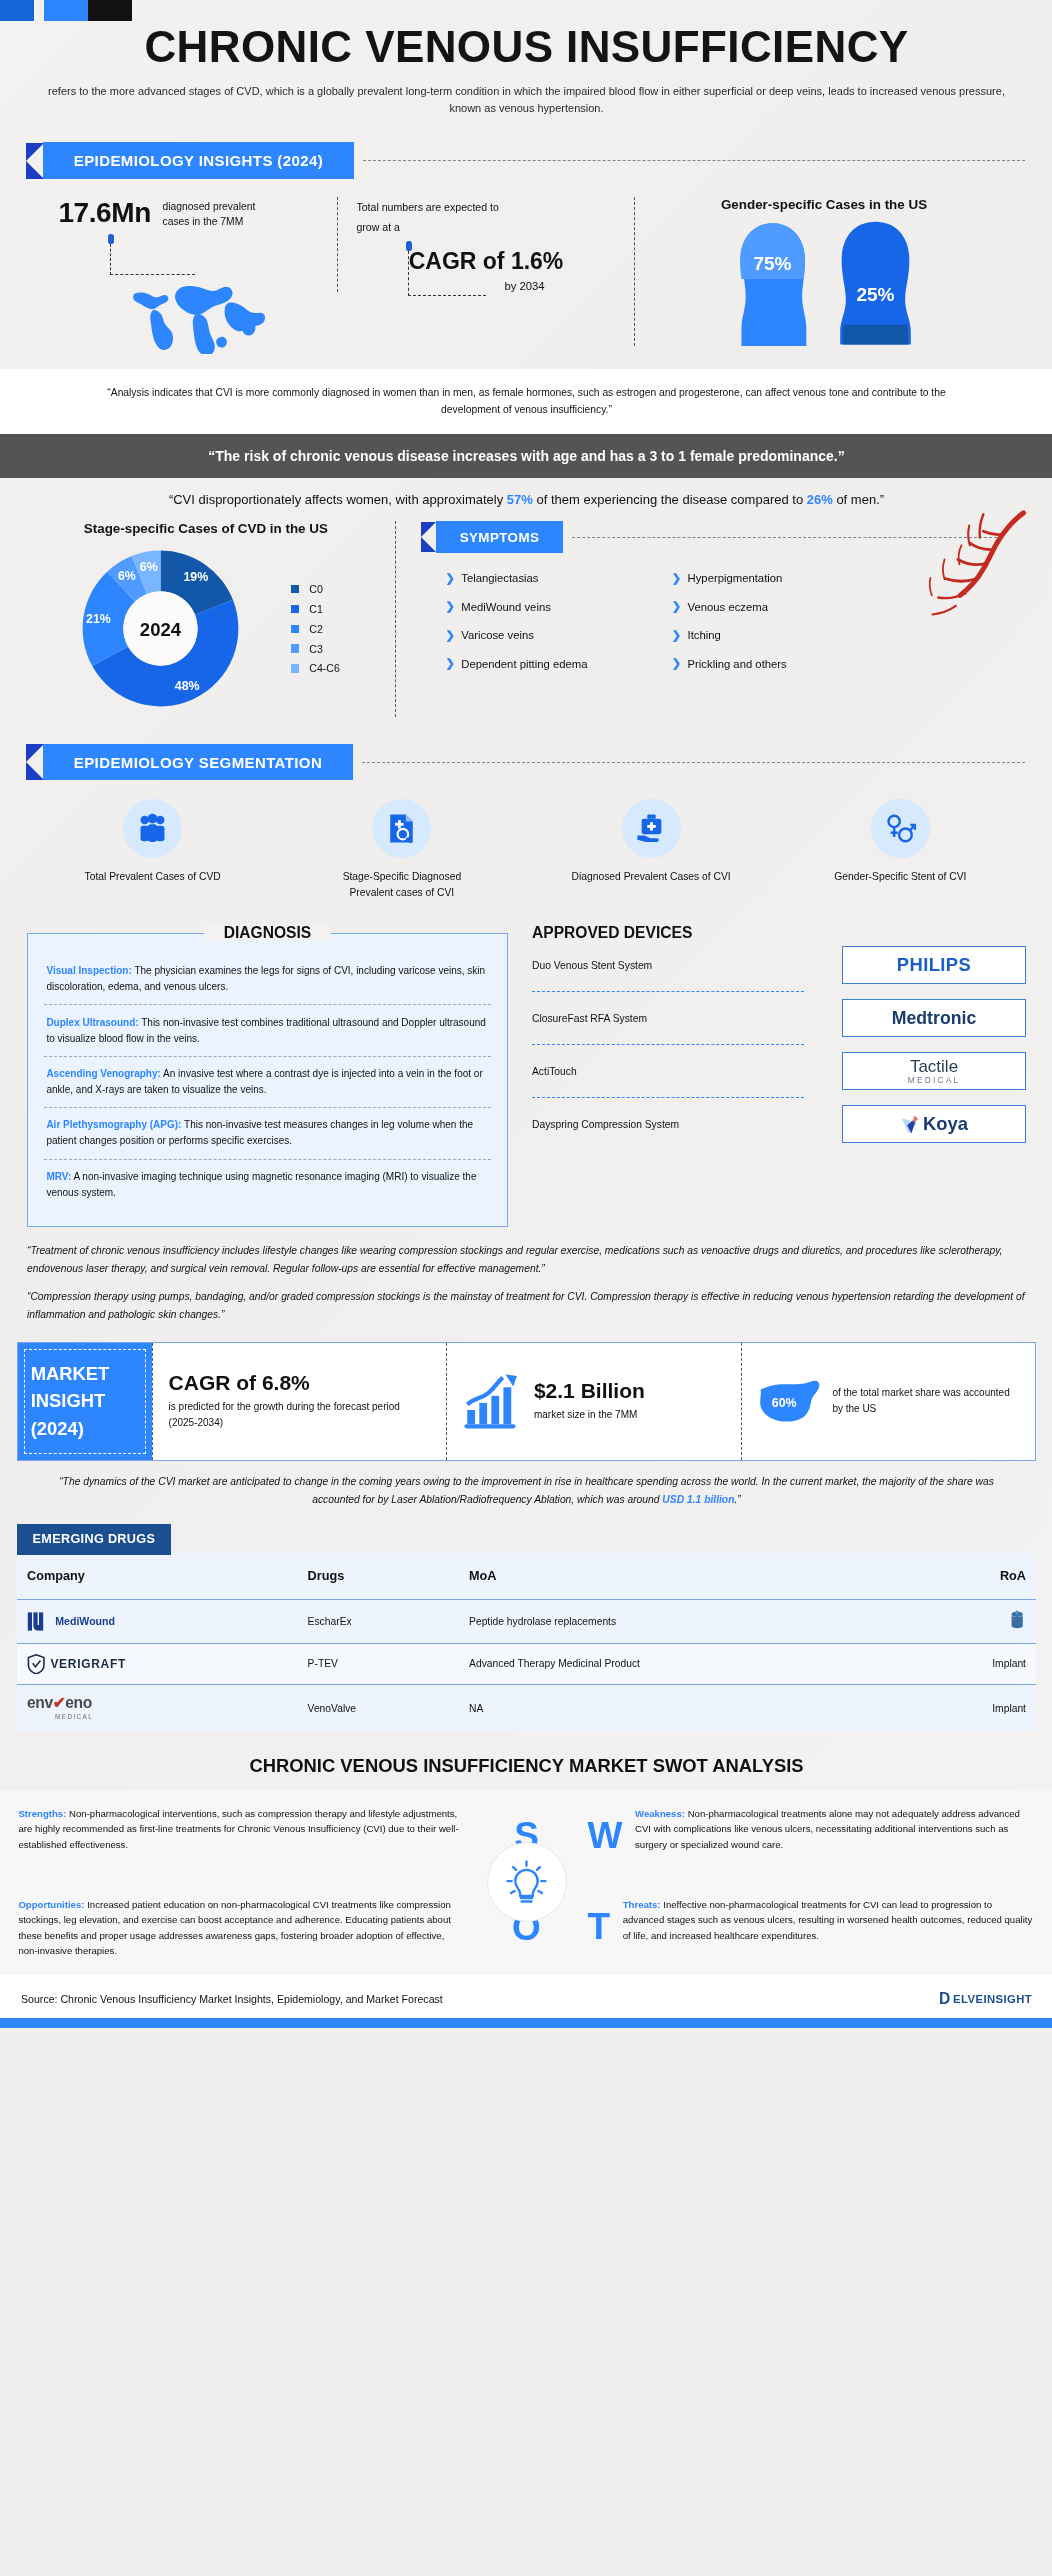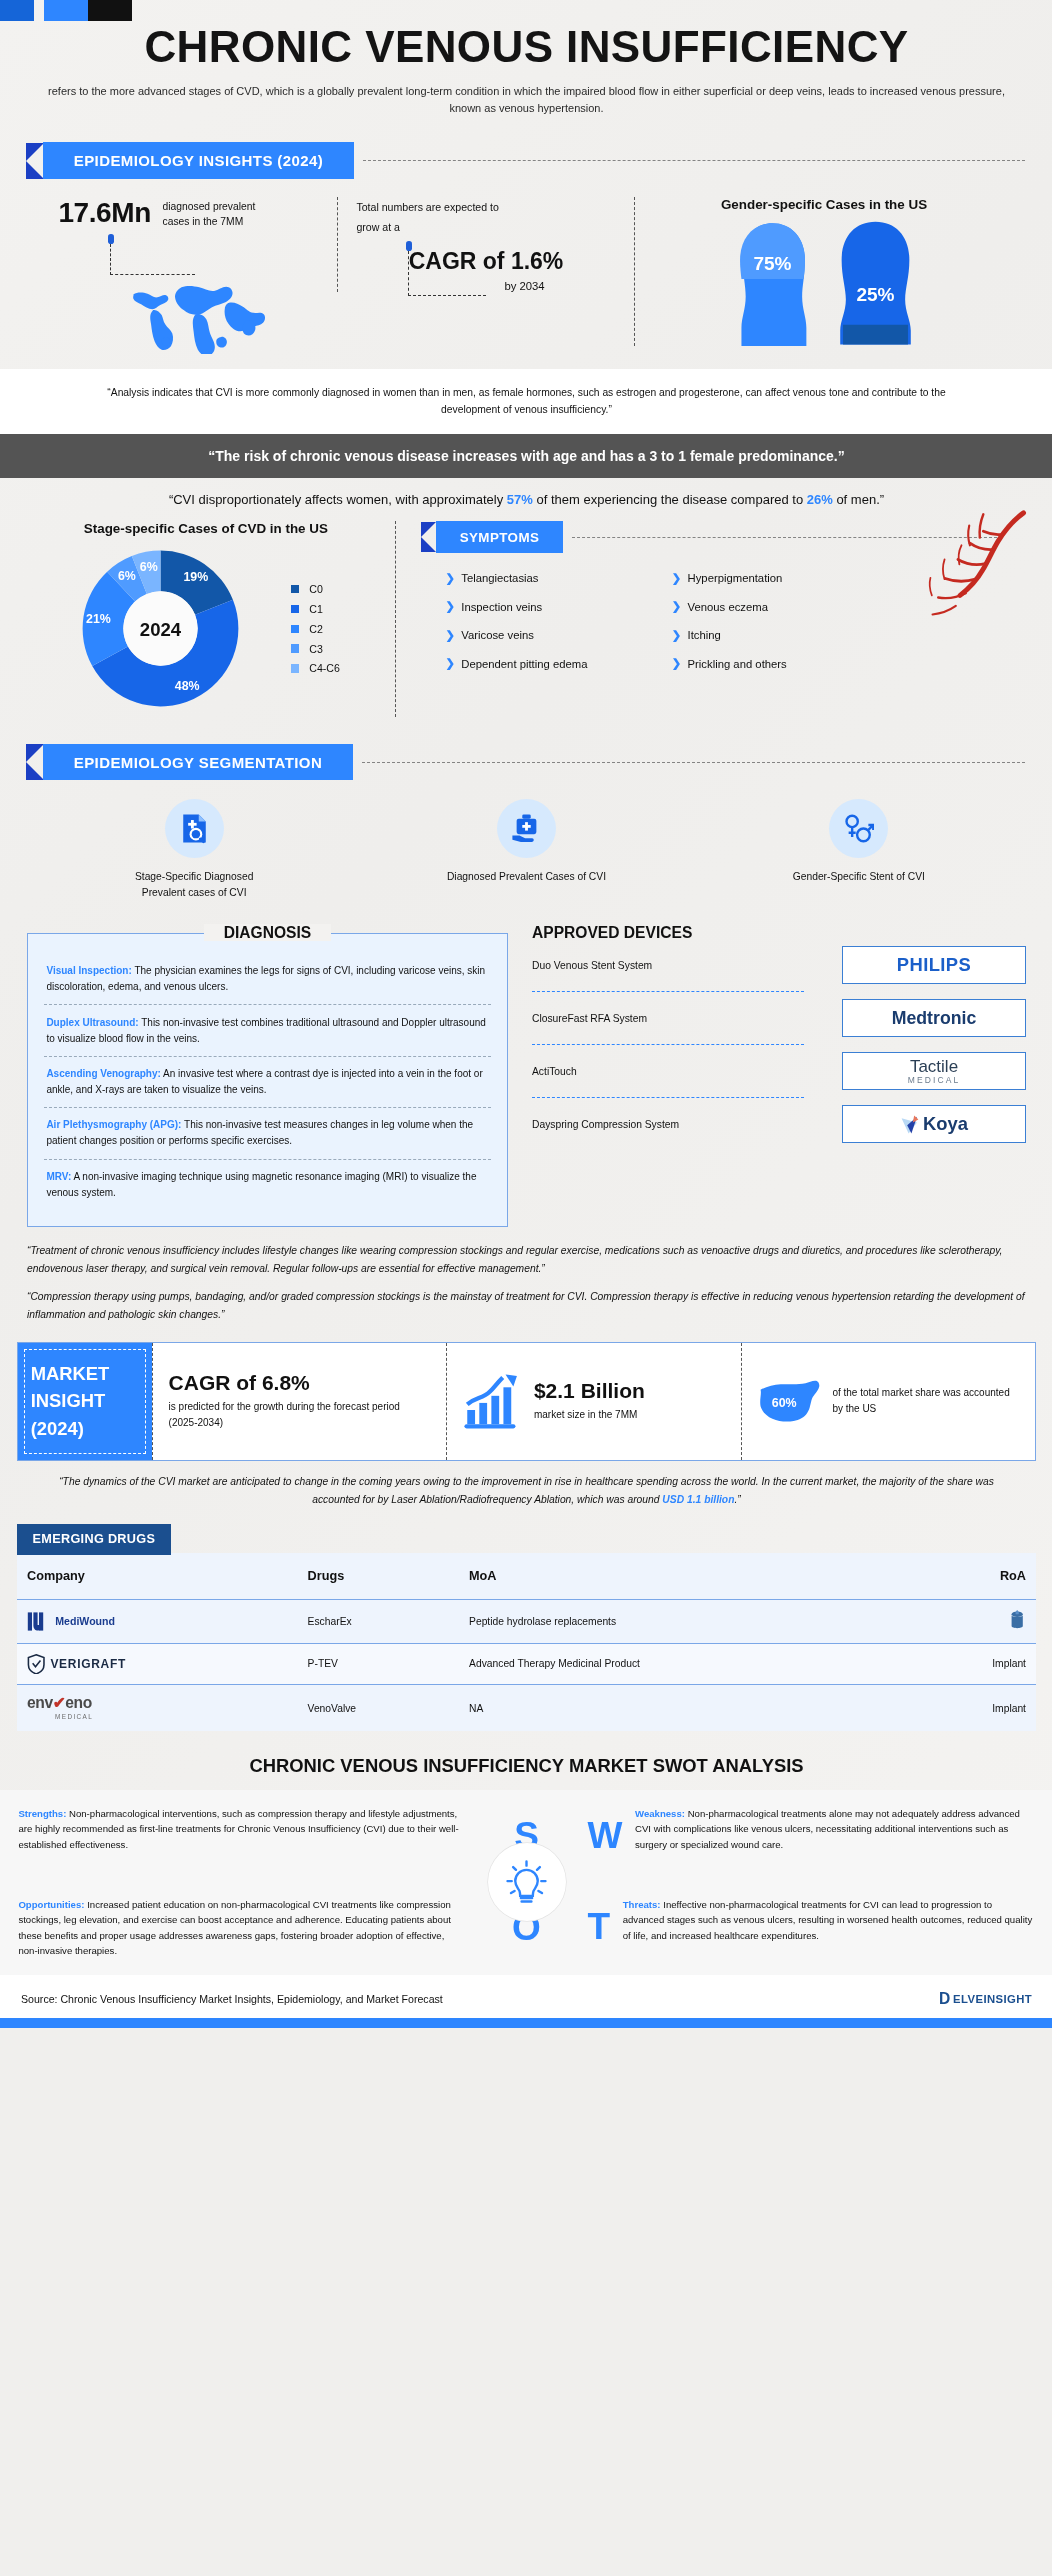--- a/index.html
+++ b/index.html
@@ -303,21 +303,21 @@
           <div class="symitem">
             <span class="chev">❯</span>
             <span>Telangiectasias</span>
           </div>
           <div class="symitem">
             <span class="chev">❯</span>
             <span>Hyperpigmentation</span>
           </div>
           <div class="symitem">
             <span class="chev">❯</span>
-            <span>Inspection veins</span>
+            <span>MediWound veins</span>
           </div>
           <div class="symitem">
             <span class="chev">❯</span>
             <span>Venous eczema</span>
           </div>
           <div class="symitem">
             <span class="chev">❯</span>
             <span>Varicose veins</span>
           </div>
           <div class="symitem">
@@ -354,20 +354,35 @@
     </div>
   </div>
 
   <div class="ribbon-wrap" style="margin-top:20px;">
     <div class="ribbon-tail"></div>
     <div class="ribbon">EPIDEMIOLOGY SEGMENTATION</div>
     <div class="ribbon-dash"></div>
   </div>
 
   <div class="segrow" id="segmentation-row">
+      <div class="segitem">
+        <div class="segcircle">
+          <svg width="31" height="31" viewBox="0 0 44 44">
+            <g fill="#1766e8">
+              <circle cx="11" cy="10" r="6"></circle>
+              <circle cx="33" cy="10" r="6"></circle>
+              <circle cx="22" cy="8" r="7"></circle>
+              <rect x="5" y="18" width="12" height="22" rx="4"></rect>
+              <rect x="27" y="18" width="12" height="22" rx="4"></rect>
+              <rect x="15" y="16" width="14" height="25" rx="5"></rect>
+            </g>
+          </svg>
+        </div>
+      <div class="seglabel">Total Prevalent Cases of CVD</div>
+      </div>
       <div class="segitem">
         <div class="segcircle">
           <svg width="31" height="31" viewBox="0 0 44 44">
             <g fill="#1766e8">
               <path d="M6 2h22l10 10v30H6z"></path>
               <path d="M28 2l10 10H28z" fill="#8ec0ff"></path>
               <rect x="17" y="10" width="4" height="12" fill="#fff"></rect>
               <rect x="13" y="14" width="12" height="4" fill="#fff"></rect>
               <circle cx="24" cy="30" r="9" fill="#fff"></circle>
               <circle cx="24" cy="30" r="6" fill="#1766e8"></circle>

